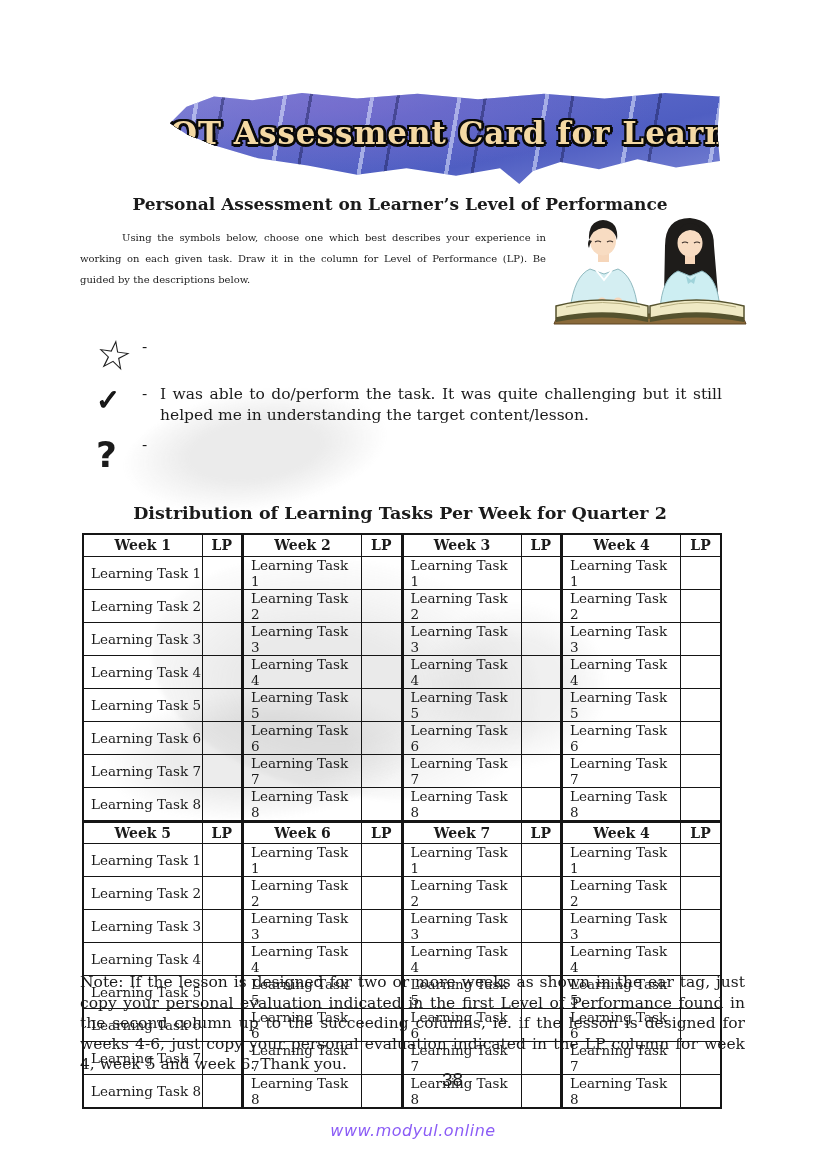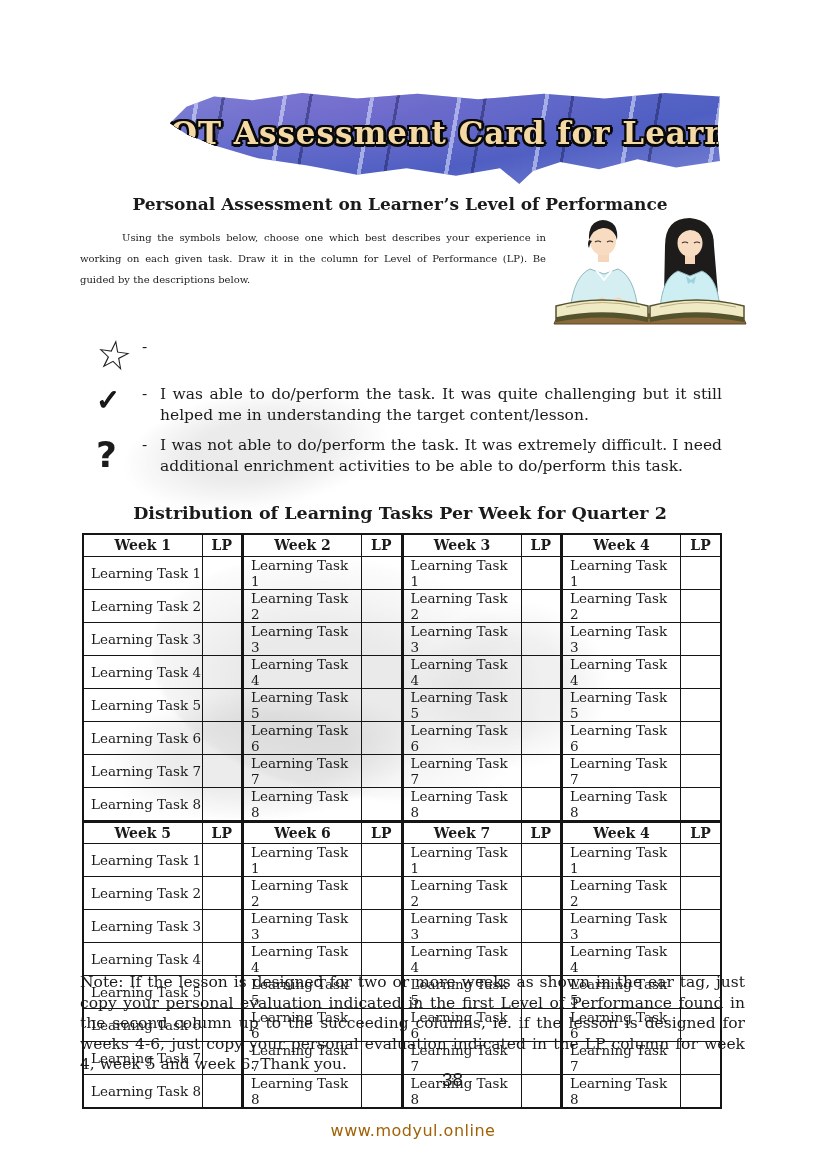--- a/index.html
+++ b/index.html
@@ -89,21 +89,21 @@
   .note { left:80px; top:972px; width:665px; font-size:15.5px;
     line-height:20.5px; text-align:justify; }
 
   .footer { left:82px; top:1068px; width:663px; height:20px; }
   .footer-left { position:absolute; left:0; top:0; font-style:italic; font-size:15px; }
   .footer-page { position:absolute; left:320px; top:1px;
     font-family:Liberation Sans, sans-serif; font-size:19px;margin-left:40px; }
 
   .site-watermark { left:0; top:1121px; width:826px; text-align:center;
     font-family:"DejaVu Sans","Liberation Sans",sans-serif;
-    font-size:16px; color:#a16207; letter-spacing:.5px; }
+    font-size:16px; color:#8b5cf6; letter-spacing:.5px;font-style:italic; }
 </style>
 </head>
 <body>
 
 <div class="stamp b1"></div>
 <div class="stamp b2"></div>
 <div class="stamp b3"></div>
 <div class="stamp b4"></div>
 
 <div class="layer banner">
@@ -169,21 +169,20 @@
     <span class="symbol-dash">-</span>
   </div>
   <div class="symbol-row">
     <span class="symbol-icon"><span class="check-glyph">✓</span></span>
     <span class="symbol-dash">-</span>
     <span class="symbol-text">I was able to do/perform the task. It was quite challenging but it still helped me in understanding the target content/lesson.</span>
   </div>
   <div class="symbol-row">
     <span class="symbol-icon"><span class="question-glyph">?</span></span>
     <span class="symbol-dash">-</span>
-    <span class="symbol-text">I was not able to do/perform the task. It was extremely difficult. I need additional enrichment activities to be able to do/perform this task.</span>
   </div>
 </div>
 
 <div class="layer table-title">Distribution of Learning Tasks Per Week for Quarter 2</div>
 
 <div class="layer tasks-table-wrap">
   <table>
     <colgroup>
       <col class="task">
         <col class="lp">

